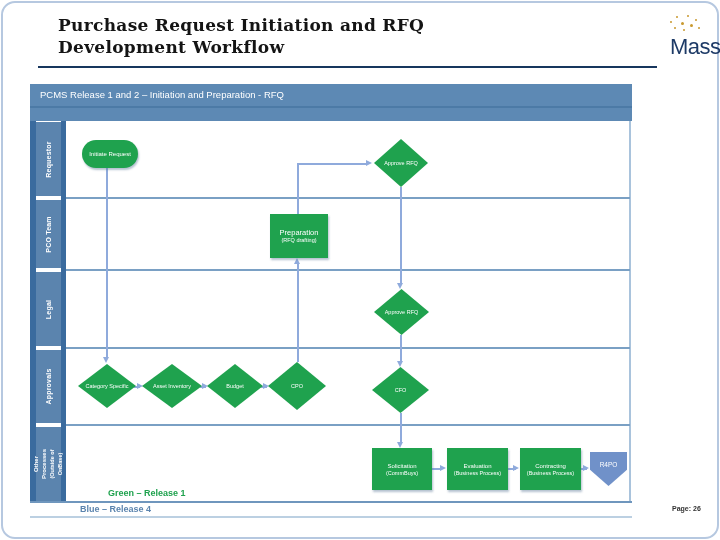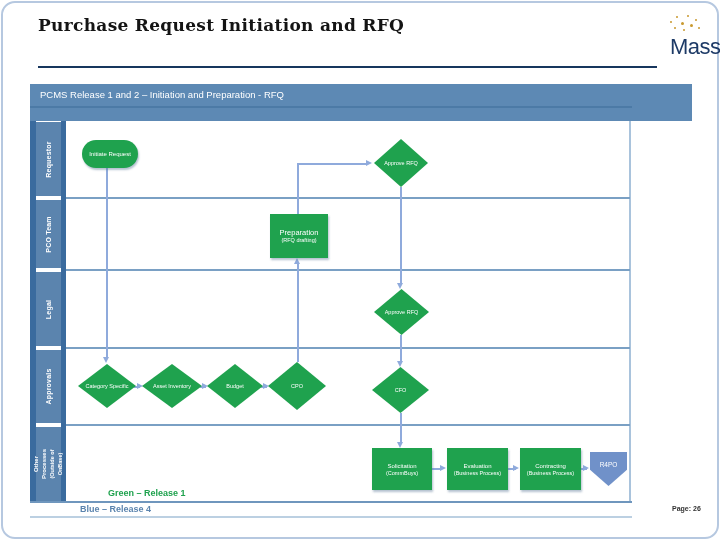--- a/index.html
+++ b/index.html
@@ -3,21 +3,21 @@
 <meta charset="utf-8">
 <style>
   html,body{margin:0;padding:0;}
   body{
     width:720px;height:540px;position:relative;background:#ffffff;overflow:hidden;
     font-family:"Liberation Sans", sans-serif;
   }
   .abs{position:absolute;}
   
   .slide-border{position:absolute;inset:1px;border:2px solid #b6c8e0;border-radius:14px;pointer-events:none;}
-  .title{font-family:"DejaVu Serif", serif;font-weight:700;color:#141414;font-size:17px;line-height:22px;letter-spacing:.3px;}
+  .title{font-family:"DejaVu Serif", serif;font-weight:700;color:#141414;font-size:17px;line-height:22px;letter-spacing:.3px;margin-left:20px;}
   .title-rule{background:#17365d;height:2px;}
   
   .logo-mass{font-size:22px;color:#1d3a66;letter-spacing:-.5px;}
   .logo-it{font-size:22px;color:#2d74b5;letter-spacing:-.5px;}
   .dot{position:absolute;background:#c9992f;border-radius:50%;}
   
   .dgm-header{background:#5d89b4;color:#ffffff;font-size:9.5px;}
   .dgm-header-line{background:#4c7aa6;height:2px;}
   .dark-border{background:#3a6b9e;}
   .lane-cell{background:#5b84ae;display:flex;align-items:center;justify-content:center;overflow:visible;}
@@ -51,39 +51,40 @@
   .bottom-line2{background:#bcd0e2;height:2px;}
   .page-footer{font-size:7px;font-weight:700;color:#333;}
 </style>
 </head>
 <body>
 
 <div class="slide-border"></div>
 
 <div class="abs title" style="left:38px;top:14px;">
   <div>Purchase Request Initiation and RFQ</div>
+  <div>Development Workflow</div>
 </div>
 <div class="abs title-rule" style="left:38px;top:66px;width:619px;"></div>
 
 <div class="abs" style="left:645px;top:12px;width:72px;height:50px;">
   <span class="dot" style="left:25px;top:9px;width:2px;height:2px;"></span>
   <span class="dot" style="left:31px;top:4px;width:2px;height:2px;"></span>
   <span class="dot" style="left:36px;top:10px;width:3px;height:3px;"></span>
   <span class="dot" style="left:42px;top:3px;width:2px;height:2px;"></span>
   <span class="dot" style="left:45px;top:12px;width:3px;height:3px;"></span>
   <span class="dot" style="left:38px;top:17px;width:2px;height:2px;"></span>
   <span class="dot" style="left:50px;top:7px;width:2px;height:2px;"></span>
   <span class="dot" style="left:29px;top:15px;width:2px;height:2px;"></span>
   <span class="dot" style="left:53px;top:15px;width:2px;height:2px;"></span>
   <div class="abs" style="left:0;top:22px;white-space:nowrap;margin-left:25px;">
     <span class="logo-mass">Mass</span><span class="logo-it">IT</span>
   </div>
 </div>
 
-<div class="abs dgm-header" style="left:30px;top:84px;width:662px;height:37px;">
+<div class="abs dgm-header" style="left:30px;top:84px;width:602px;height:37px;">
   <div class="abs" style="left:10px;top:5px;">PCMS Release 1 and 2 – Initiation and Preparation - RFQ</div>
   <div class="abs dgm-header-line" style="left:0;top:22px;width:602px;"></div>
 </div>
 
 <div class="abs dark-border" style="left:30px;top:121px;width:6px;height:380px;"></div>
 <div class="abs dark-border" style="left:61px;top:121px;width:5px;height:380px;"></div>
 <div class="abs right-edge" style="left:629px;top:121px;width:2px;height:380px;"></div>
 
 <div class="abs lane-cell" style="left:36px;top:122px;width:25px;height:74px;">
   <div class="vtext">Requestor</div>

